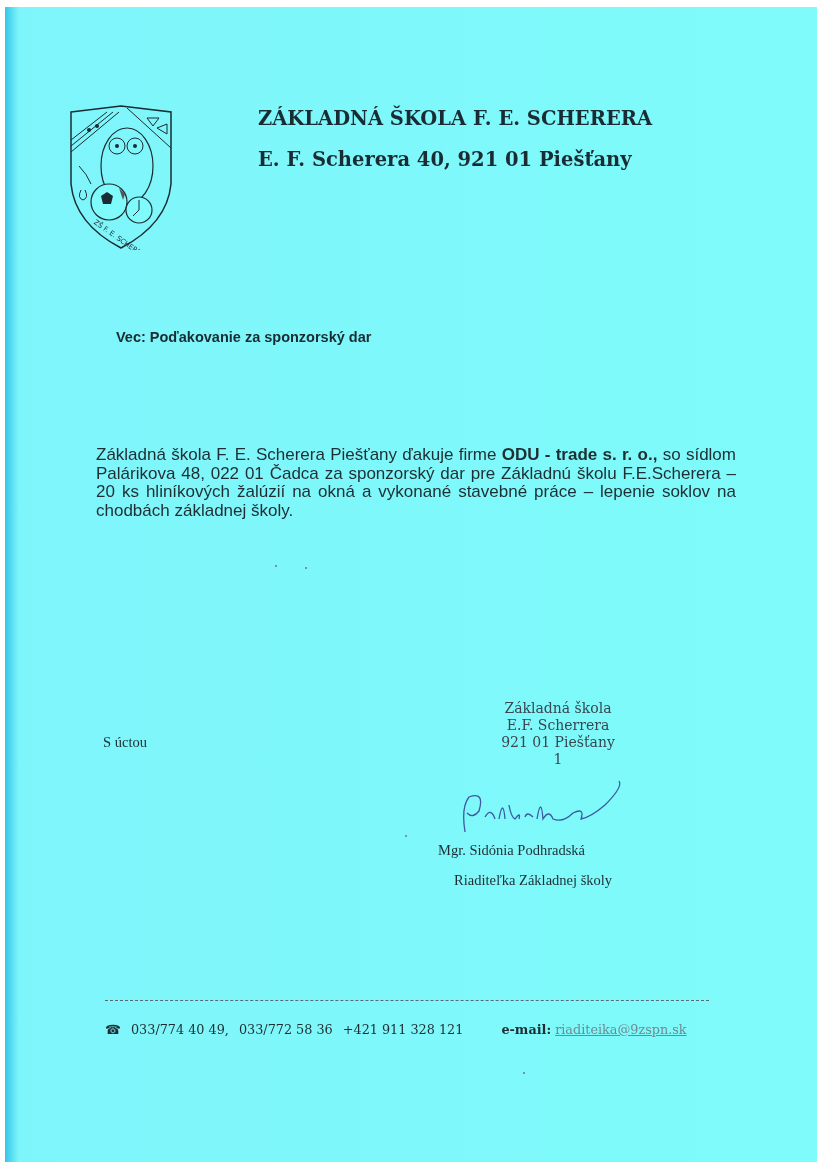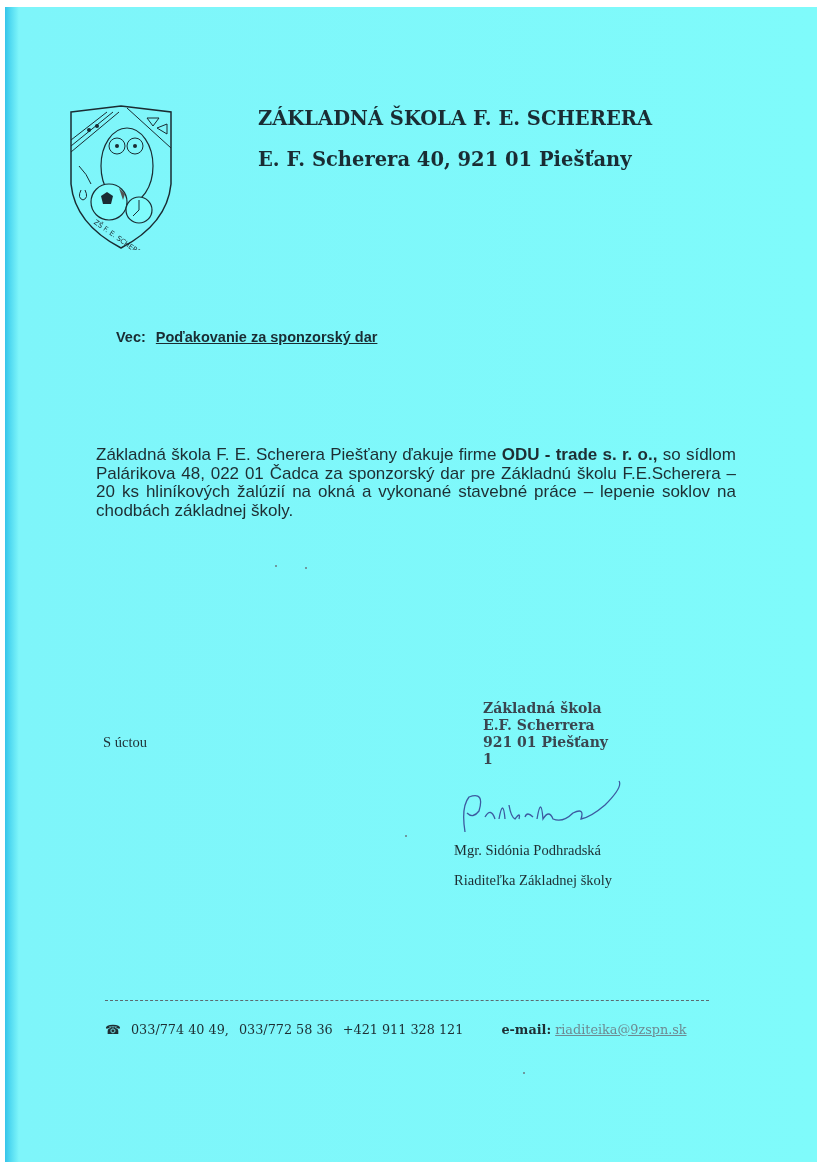--- a/index.html
+++ b/index.html
@@ -42,21 +42,21 @@
   }
   .subject {
     position: absolute;
     left: 111px; top: 322px;
     font-family: "Liberation Sans", sans-serif;
     font-size: 14.5px;
     font-weight: bold;
     color: #1a2c33;
     white-space: nowrap;
   }
-  .subject .val { text-decoration: underline; margin-left: 10px; }
+  .subject .val { margin-left: 4px; }
   .body-text {
     position: absolute;
     left: 91px; top: 439px;
     width: 640px;
     font-family: "Liberation Sans", sans-serif;
     font-size: 17px;
     line-height: 18.5px;
     color: #1e2e33;
     text-align: justify;
   }
@@ -73,34 +73,35 @@
     position: absolute;
     left: 98px; top: 727px;
     font-family: "Liberation Serif", serif;
     font-size: 14.5px;
     color: #1e2e33;
   }
   .stamp {
     position: absolute;
     left: 478px; top: 693px;
     width: 150px;
+    text-align: center;
     font-family: "DejaVu Serif", serif;
-    font-weight: bold;
+    font-weight: normal;
     font-size: 14px;
     line-height: 17px;
     color: #3a4650;
   }
   .signature {
     position: absolute;
     left: 450px; top: 770px;
     width: 180px; height: 60px;
   }
   .signer {
     position: absolute;
-    left: 449px; top: 835px;
+    left: 433px; top: 835px;
     font-family: "Liberation Serif", serif;
     font-size: 14.5px;
     color: #1e2e33;
     white-space: nowrap;
   }
   .signer-role {
     position: absolute;
     left: 449px; top: 865px;
     font-family: "Liberation Serif", serif;
     font-size: 14.5px;

